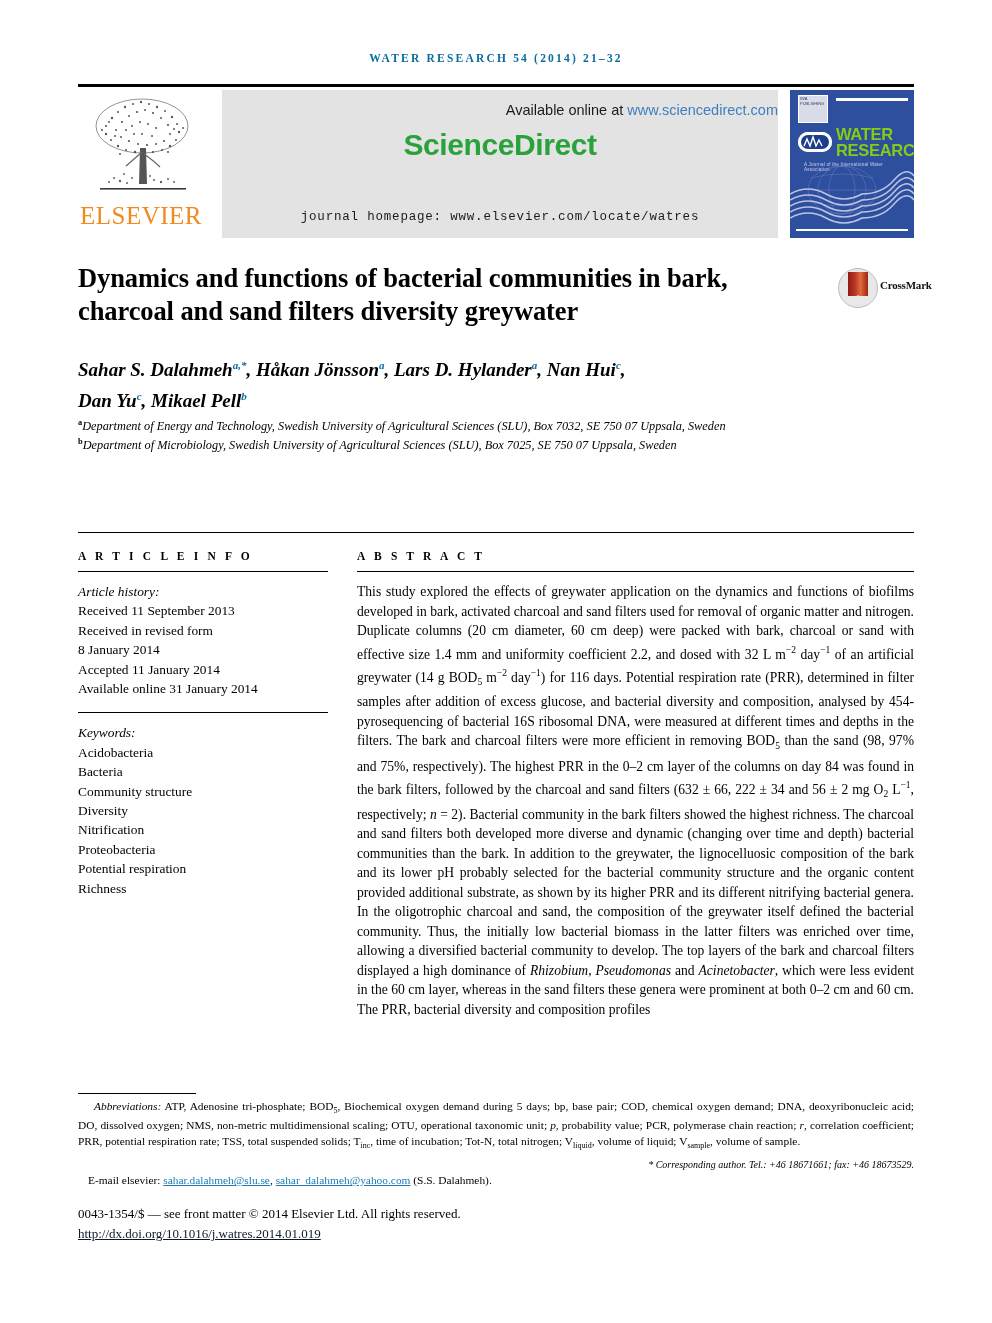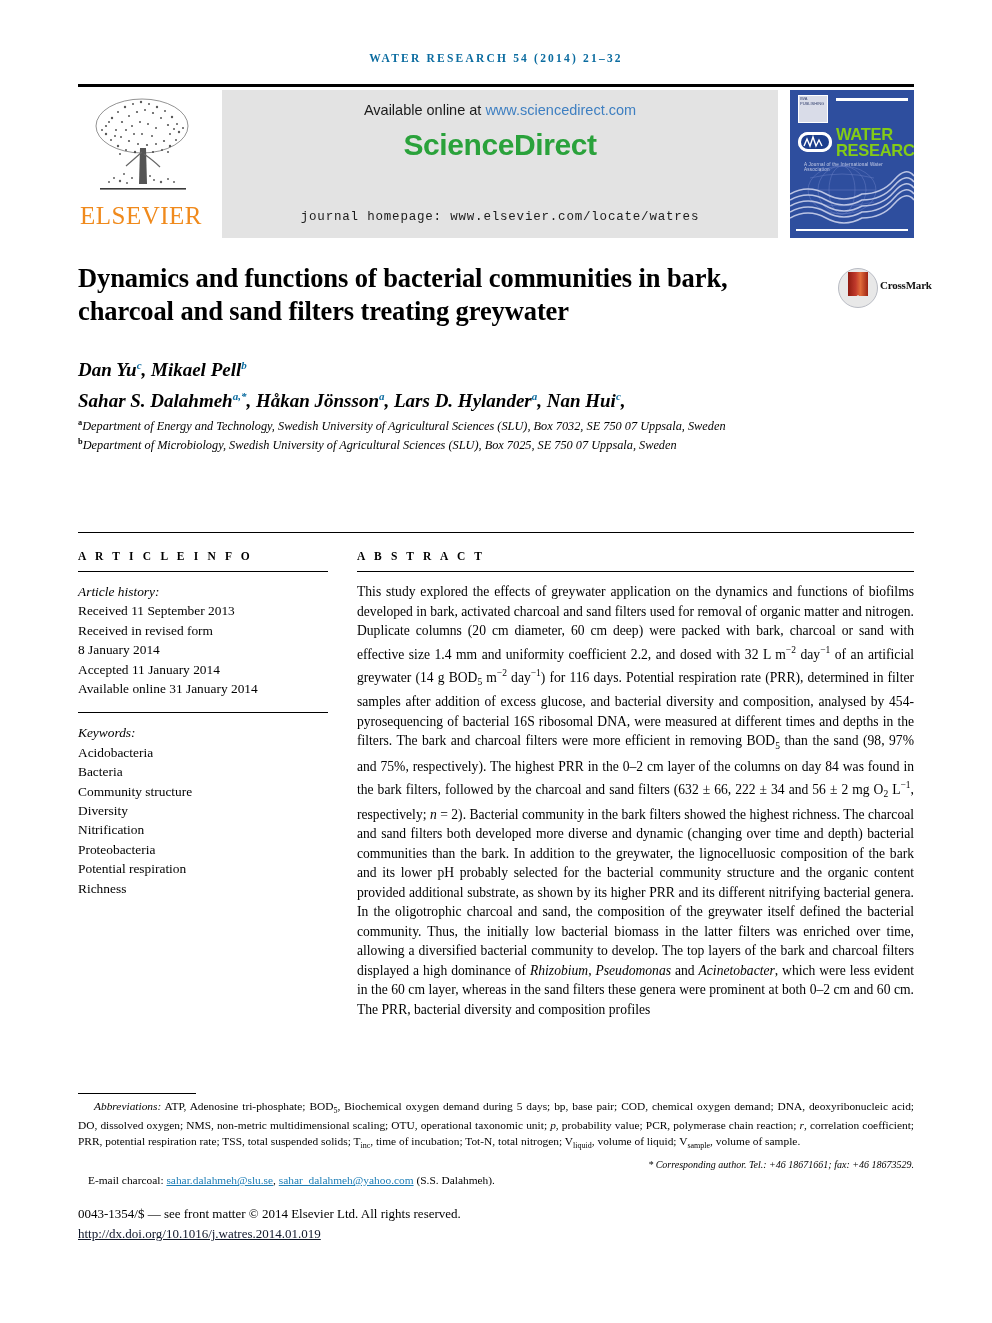--- a/index.html
+++ b/index.html
@@ -80,21 +80,21 @@
     left: 144px;
     top: 0;
     width: 556px;
     height: 148px;
     background: #e3e3e3;
   }
   .sd-avail {
     position: absolute;
     left: 0; right: 0;
     top: 12px;
-    text-align: center;
+    text-align: right;
     font-family: "Liberation Sans", sans-serif;
     font-size: 14.5px;
     color: #1b1b1b;
   }
   .sd-avail a {
     color: #3e7fc1;
     text-decoration: none;
   }
   .sd-logo {
     position: absolute;
@@ -533,39 +533,39 @@
             <path d="M0 54 Q18 44 36 54 T72 54 Q92 54 104 40 T124 36"></path>
           </g>
         </svg>
         <div class="cover-bot-rule"></div>
       </div>
 
     </div>
   </div>
 
   <div class="title-wrap">
-    <h1 class="article-title">Dynamics and functions of bacterial communities in bark, charcoal and sand filters treating greywater</h1>
+    <h1 class="article-title">Dynamics and functions of bacterial communities in bark, charcoal and sand filters diversity greywater</h1>
   </div>
   <div class="crossmark">
     <div class="cm-circle">
         <div class="cm-book"></div>
       </div>
     <div class="cm-text">CrossMark</div>
   </div>
 
   <div class="authors">
     <div>
-      <span>Dan Yu</span><sup>c</sup>,
-      <span>Mikael Pell</span><sup>b</sup>
-    </div>
-    <div>
       <span>Sahar S. Dalahmeh</span><sup>a,*</sup>,
       <span>Håkan Jönsson</span><sup>a</sup>,
       <span>Lars D. Hylander</span><sup>a</sup>,
       <span>Nan Hui</span><sup>c</sup>,
+    </div>
+    <div>
+      <span>Dan Yu</span><sup>c</sup>,
+      <span>Mikael Pell</span><sup>b</sup>
     </div>
   </div>
 
   <div class="affils">
     <div><sup>a</sup><span>Department of Energy and Technology, Swedish University of Agricultural Sciences (SLU), Box 7032, SE 750 07 Uppsala, Sweden</span></div>
     <div><sup>b</sup><span>Department of Microbiology, Swedish University of Agricultural Sciences (SLU), Box 7025, SE 750 07 Uppsala, Sweden</span></div>
   </div>
 
   <div class="rule-top"></div>
 
@@ -597,21 +597,21 @@
   <div class="col-right">
     <div class="sec-head">A B S T R A C T</div>
     <div class="hr-thin"></div>
     <div class="abstract">This study explored the effects of greywater application on the dynamics and functions of biofilms developed in bark, activated charcoal and sand filters used for removal of organic matter and nitrogen. Duplicate columns (20 cm diameter, 60 cm deep) were packed with bark, charcoal or sand with effective size 1.4 mm and uniformity coefficient 2.2, and dosed with 32 L m<sup>−2</sup> day<sup>−1</sup> of an artificial greywater (14 g BOD<sub>5</sub> m<sup>−2</sup> day<sup>−1</sup>) for 116 days. Potential respiration rate (PRR), determined in filter samples after addition of excess glucose, and bacterial diversity and composition, analysed by 454-pyrosequencing of bacterial 16S ribosomal DNA, were measured at different times and depths in the filters. The bark and charcoal filters were more efficient in removing BOD<sub>5</sub> than the sand (98, 97% and 75%, respectively). The highest PRR in the 0–2 cm layer of the columns on day 84 was found in the bark filters, followed by the charcoal and sand filters (632 ± 66, 222 ± 34 and 56 ± 2 mg O<sub>2</sub> L<sup>−1</sup>, respectively; <i>n</i> = 2). Bacterial community in the bark filters showed the highest richness. The charcoal and sand filters both developed more diverse and dynamic (changing over time and depth) bacterial communities than the bark. In addition to the greywater, the lignocelluosic composition of the bark and its lower pH probably selected for the bacterial community structure and the organic content provided additional substrate, as shown by its higher PRR and its different nitrifying bacterial genera. In the oligotrophic charcoal and sand, the composition of the greywater itself defined the bacterial community. Thus, the initially low bacterial biomass in the latter filters was enriched over time, allowing a diversified bacterial community to develop. The top layers of the bark and charcoal filters displayed a high dominance of <i>Rhizobium</i>, <i>Pseudomonas</i> and <i>Acinetobacter</i>, which were less evident in the 60 cm layer, whereas in the sand filters these genera were prominent at both 0–2 cm and 60 cm. The PRR, bacterial diversity and composition profiles</div>
   </div>
 
   <div class="foot-rule"></div>
   <div class="footnotes">
     <div class="indent-first"><span class="abbr-lead">Abbreviations:</span><span> ATP, Adenosine tri-phosphate; BOD<sub>5</sub>, Biochemical oxygen demand during 5 days; bp, base pair; COD, chemical oxygen demand; DNA, deoxyribonucleic acid; DO, dissolved oxygen; NMS, non-metric multidimensional scaling; OTU, operational taxonomic unit; <i>p</i>, probability value; PCR, polymerase chain reaction; <i>r</i>, correlation coefficient; PRR, potential respiration rate; TSS, total suspended solids; T<sub>inc</sub>, time of incubation; Tot-N, total nitrogen; V<sub>liquid</sub>, volume of liquid; V<sub>sample</sub>, volume of sample.</span></div>
     <div class="corr"><span class="corr-star">*</span> <i>Corresponding author</i>. Tel.: +46 18671661; fax: +46 18673529.</div>
-    <div class="emails"><span>E-mail charcoal: </span><a href="#">sahar.dalahmeh@slu.se</a>, <a href="#">sahar_dalahmeh@yahoo.com</a><span> (S.S. Dalahmeh).</span></div>
+    <div class="emails"><span>E-mail elsevier: </span><a href="#">sahar.dalahmeh@slu.se</a>, <a href="#">sahar_dalahmeh@yahoo.com</a><span> (S.S. Dalahmeh).</span></div>
   </div>
 
   <div class="imprint">
     <div>0043-1354/$ — see front matter © 2014 Elsevier Ltd. All rights reserved.</div>
     <a class="doi" href="#">http://dx.doi.org/10.1016/j.watres.2014.01.019</a>
   </div>
 
 </div>
 
 </body></html>

